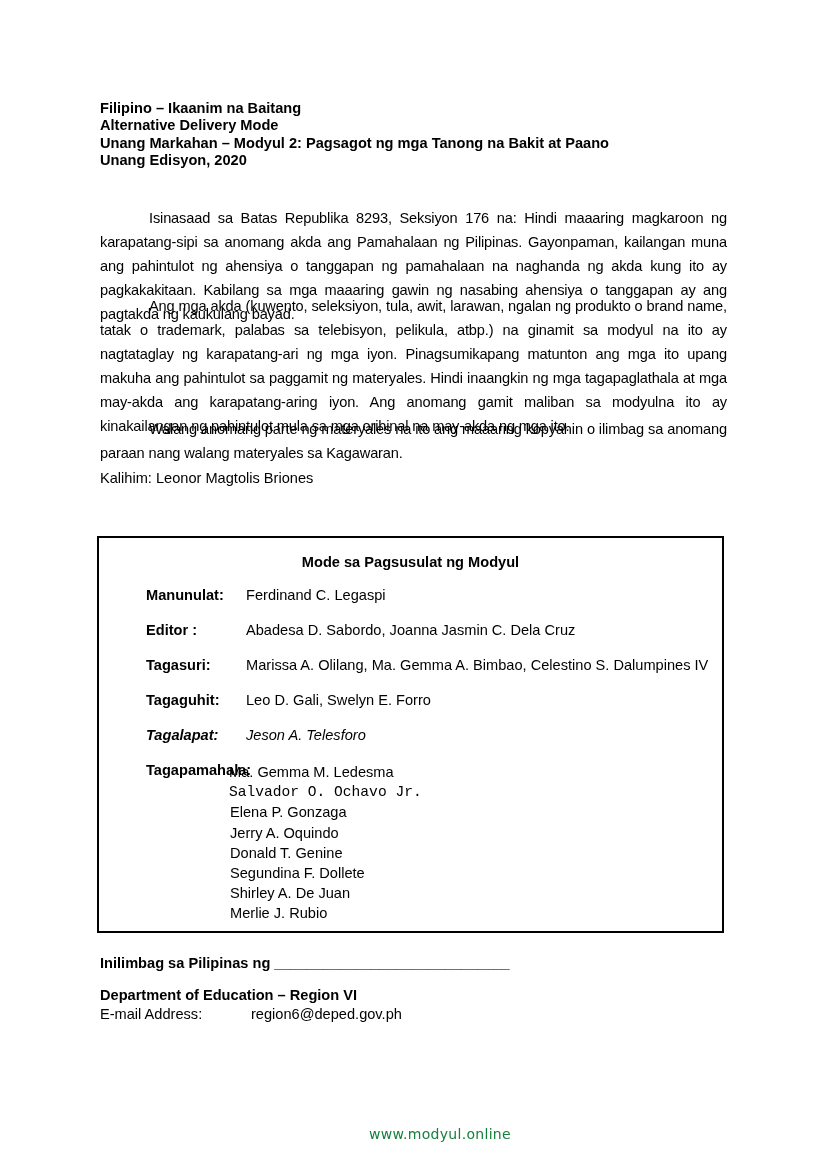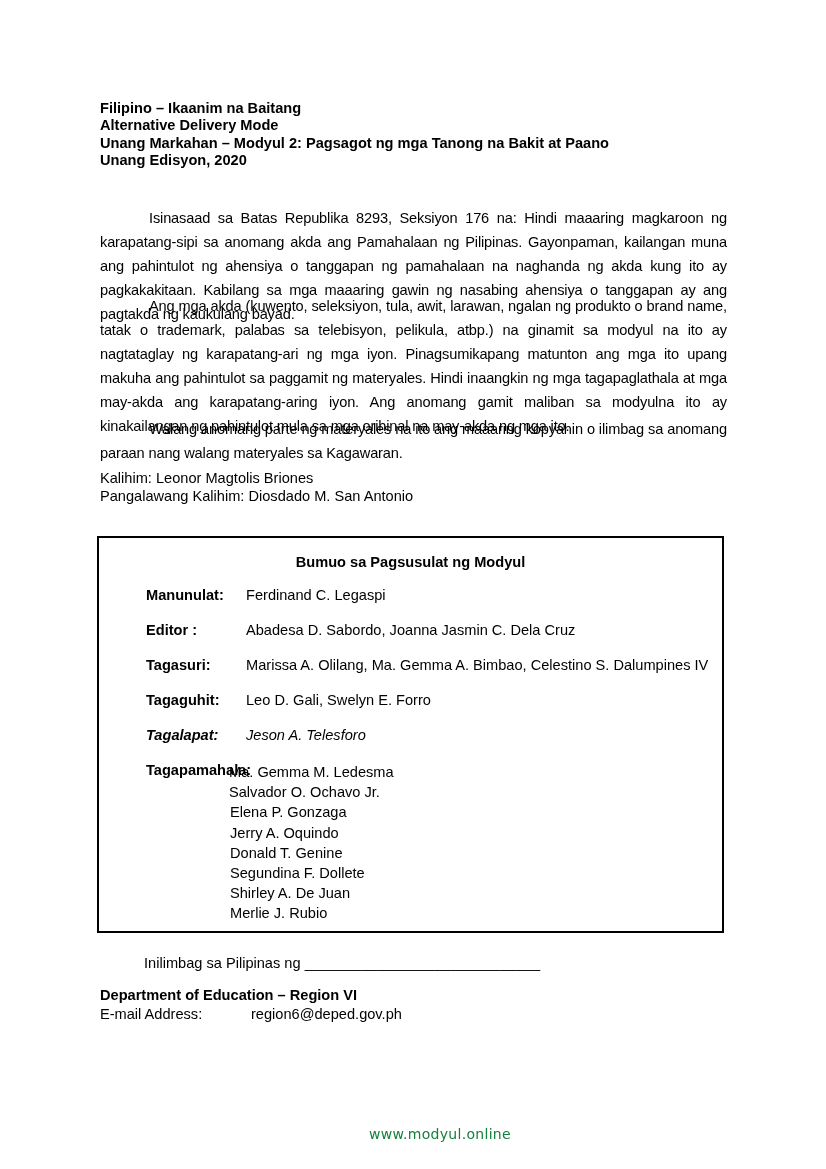--- a/index.html
+++ b/index.html
@@ -79,28 +79,27 @@
       display: inline-block;
     }
     .manager-list {
       position: absolute;
       left: 131px;
       top: 233px;
       font-size: 14.6px;
       line-height: 20.2px;
     }
     .manager-list div:first-child { margin-left: -1px; }
-    .manager-list div:nth-child(2) { margin-left: -1px; }
+    .manager-list div:nth-child(2) { margin-left: -1px; font-family: Liberation Mono, monospace; }
     .printed-line {
       position: absolute;
       left: 100px;
       top: 955px;
-      font-weight: normal;
+      font-weight: bold;
       font-size: 14.6px;
-      margin-left: 44px;
     }
     .deped-block {
       position: absolute;
       left: 100px;
       top: 987px;
       font-size: 14.6px;
       line-height: 17.3px;
     }
     .deped-title { font-weight: bold; }
     .addr-row { white-space: nowrap; }
@@ -130,26 +129,25 @@
     <div>Unang Markahan – Modyul 2: Pagsagot ng mga Tanong na Bakit at Paano</div>
     <div>Unang Edisyon, 2020</div>
   </div>
 
   <p class="para p1">Isinasaad sa Batas Republika 8293, Seksiyon 176 na: Hindi maaaring magkaroon ng karapatang-sipi sa anomang akda ang Pamahalaan ng Pilipinas. Gayonpaman, kailangan muna ang pahintulot ng ahensiya o tanggapan ng pamahalaan na naghanda ng akda kung ito ay pagkakakitaan. Kabilang sa mga maaaring gawin ng nasabing ahensiya o tanggapan ay ang pagtakda ng kaukulang bayad.</p>
   <p class="para p2">Ang mga akda (kuwento, seleksiyon, tula, awit, larawan, ngalan ng produkto o brand name, tatak o trademark, palabas sa telebisyon, pelikula, atbp.) na ginamit sa modyul na ito ay nagtataglay ng karapatang-ari ng mga iyon. Pinagsumikapang matunton ang mga ito upang makuha ang pahintulot sa paggamit ng materyales. Hindi inaangkin ng mga tagapaglathala at mga may-akda ang karapatang-aring iyon. Ang anomang gamit maliban sa modyulna ito ay kinakailangan ng pahintulot mula sa mga orihinal na may-akda ng mga ito.</p>
   <p class="para p3">Walang anomang parte ng materyales na ito ang maaaring kopyahin o ilimbag sa anomang paraan nang walang materyales sa Kagawaran.</p>
 
   <div class="publisher">
     <div>Kalihim:  Leonor Magtolis Briones</div>
-    <div>Pangalawang Kalihim:  Diosdado M. San Antonio</div>
   </div>
 </div>
 
 <div class="credits-box">
-  <div class="credits-title">Bumuo sa Pagsusulat ng Modyul</div>
+  <div class="credits-title">Mode sa Pagsusulat ng Modyul</div>
 
   <div class="credit-row" style="top:49px;">
     <span class="credit-role">Manunulat:</span><span class="credit-names">Ferdinand C. Legaspi</span>
   </div>
   <div class="credit-row" style="top:84px;">
     <span class="credit-role">Editor :</span><span class="credit-names">Abadesa D. Sabordo, Joanna Jasmin C. Dela Cruz</span>
   </div>
   <div class="credit-row" style="top:119px;">
     <span class="credit-role">Tagasuri:</span><span class="credit-names">Marissa A. Olilang, Ma. Gemma A. Bimbao, Celestino S. Dalumpines IV</span>
   </div>

